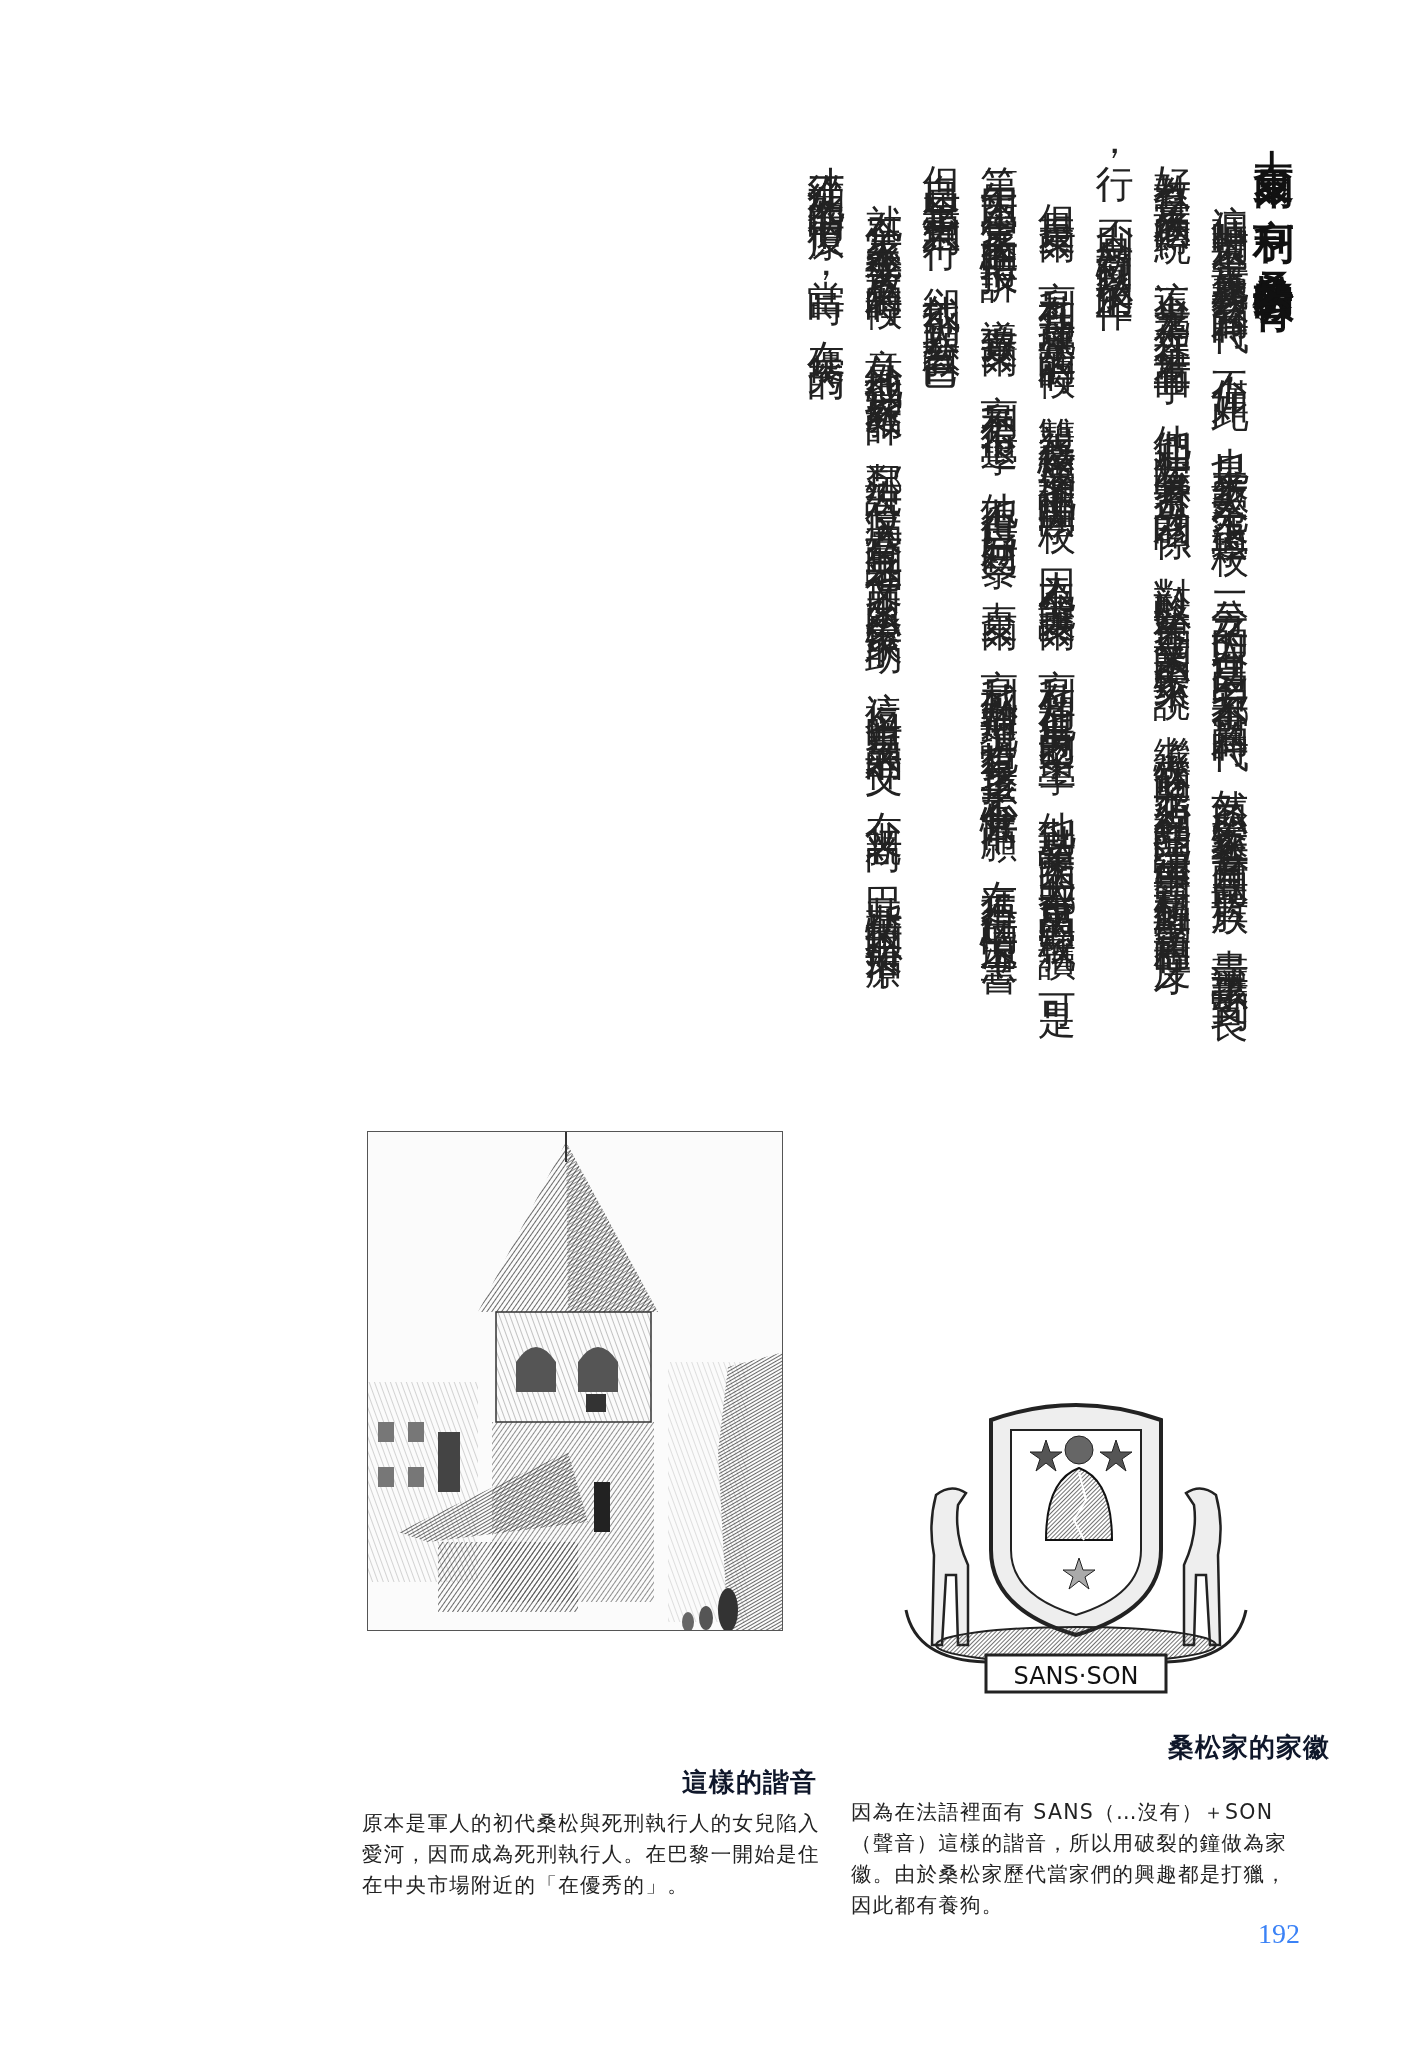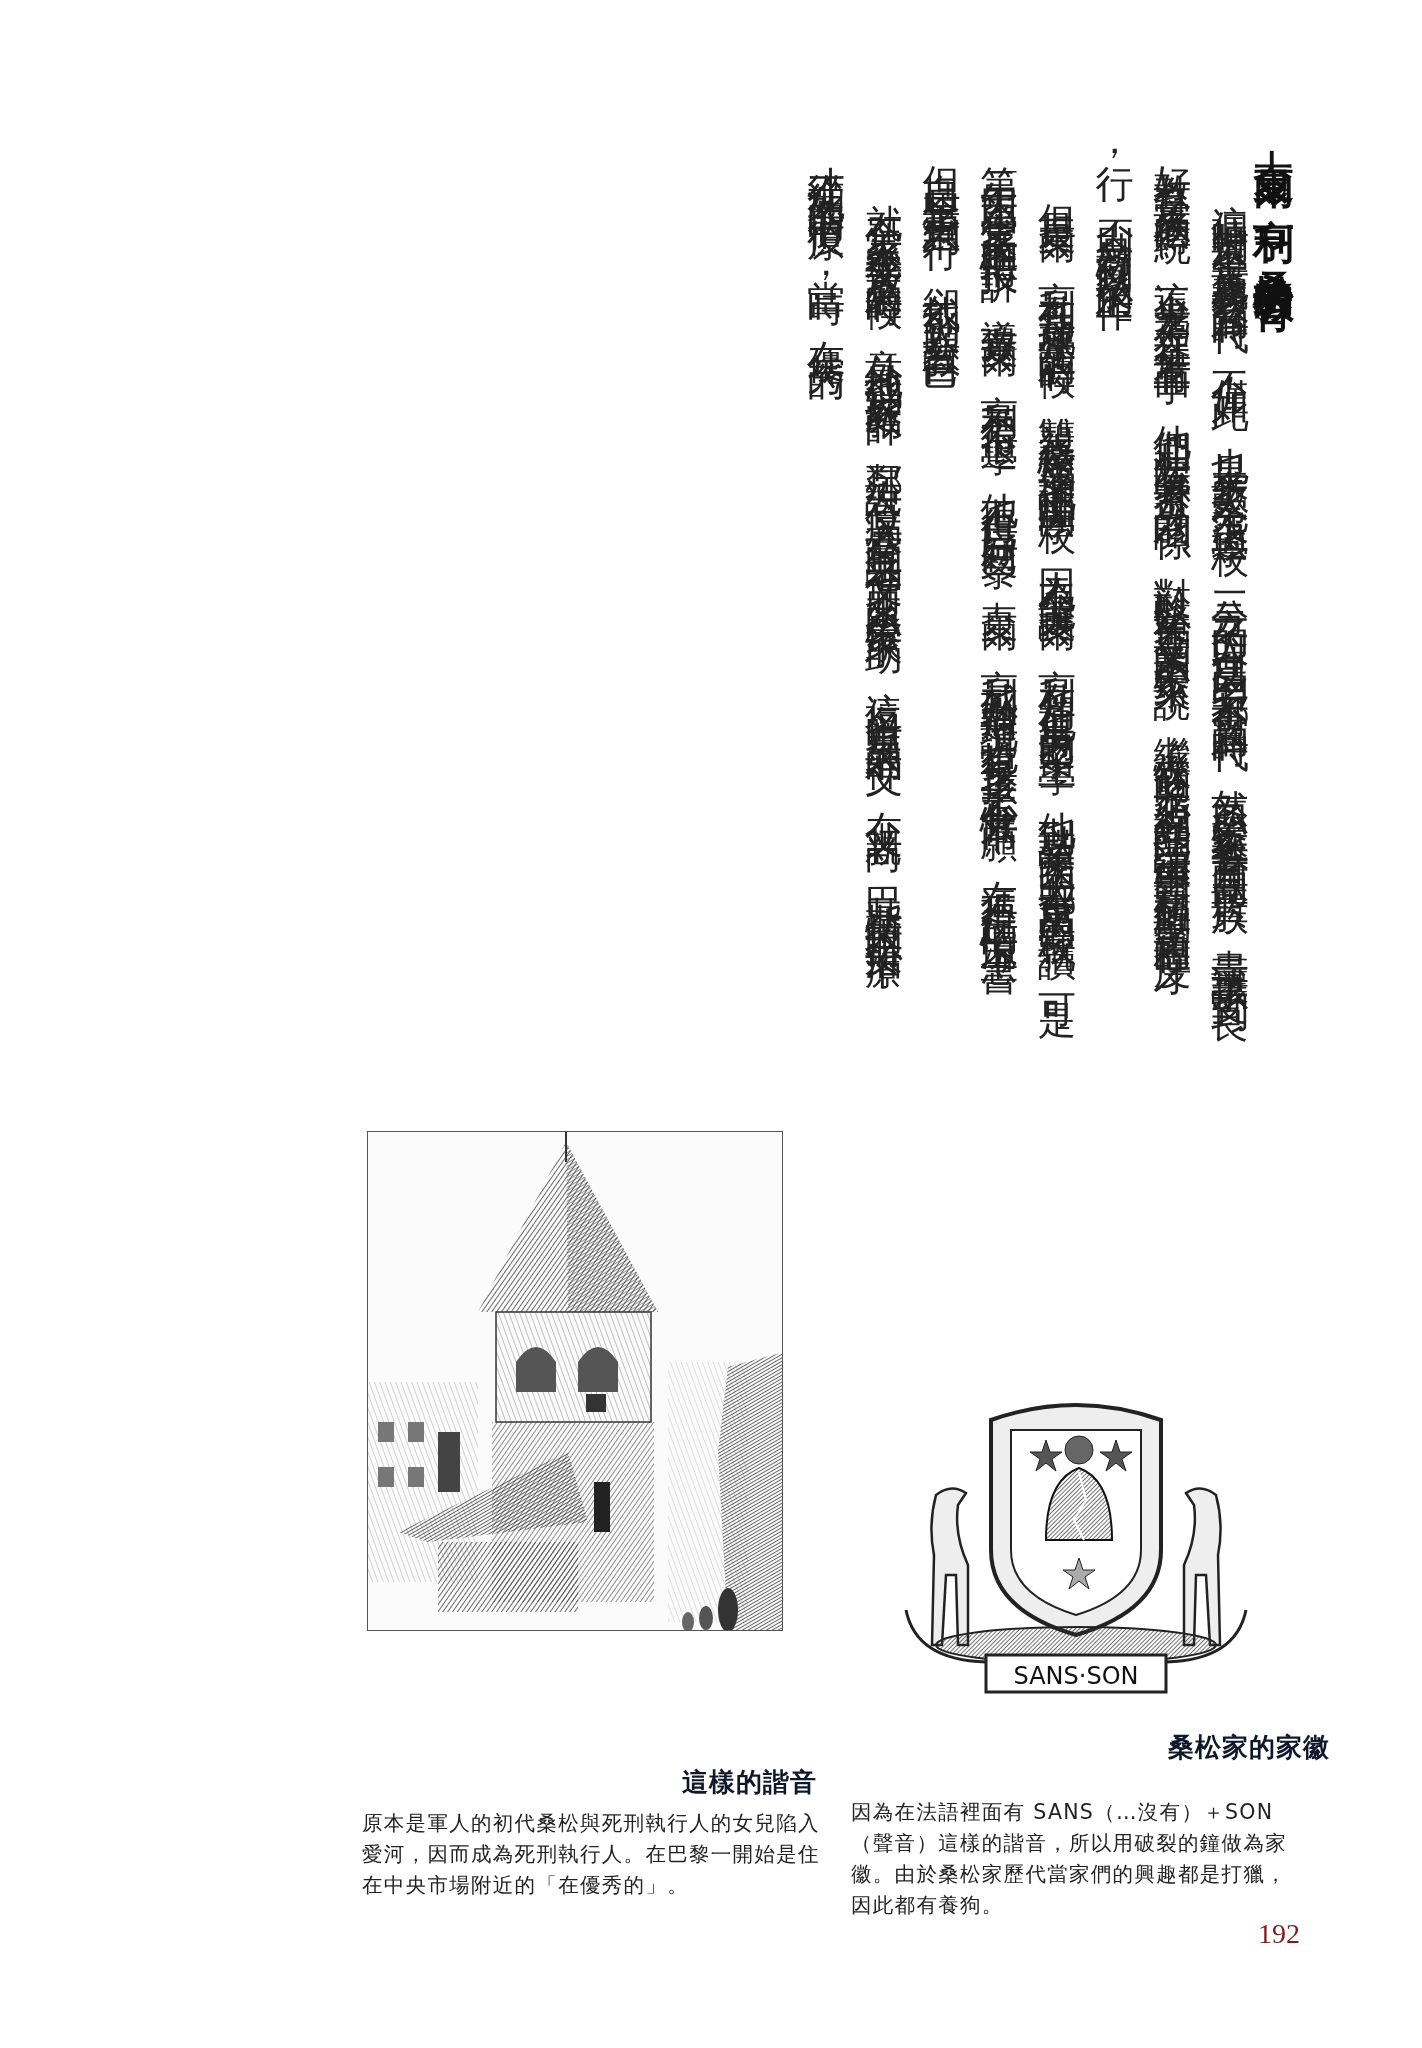--- a/index.html
+++ b/index.html
@@ -78,21 +78,21 @@
       letter-spacing: 1.3px;
     }
     .caption-house-body { left: 362px; top: 1808px; width: 460px; }
     .caption-crest-body { left: 851px; top: 1778px; width: 440px; margin-top: 19px; }
 
     .page-number {
       position: absolute;
       left: 1258px; top: 1918px;
       font-family: "Liberation Serif", "DejaVu Serif", serif;
       font-size: 28px;
-      color: #7f1d1d;
+      color: #3b82f6;
     }
   </style>
 </head>
 <body>
 
 <div class="page">
 
   <h2 class="section-title">夏爾－亨利．桑松的教育</h2>
 
   <div class="body-text">

